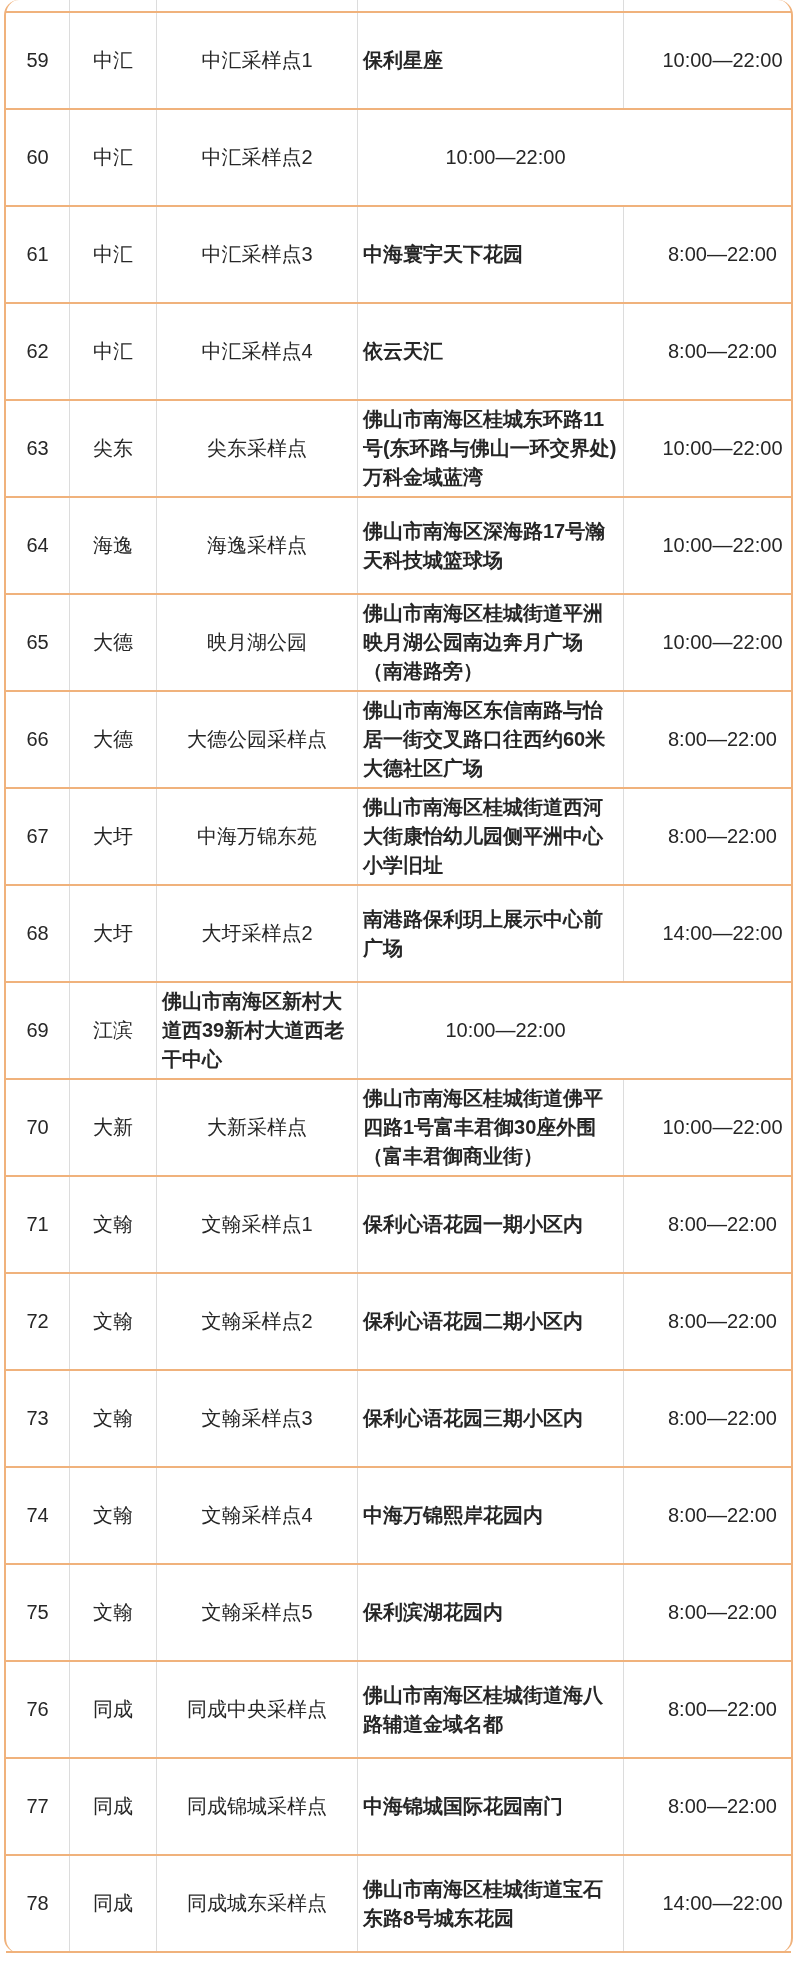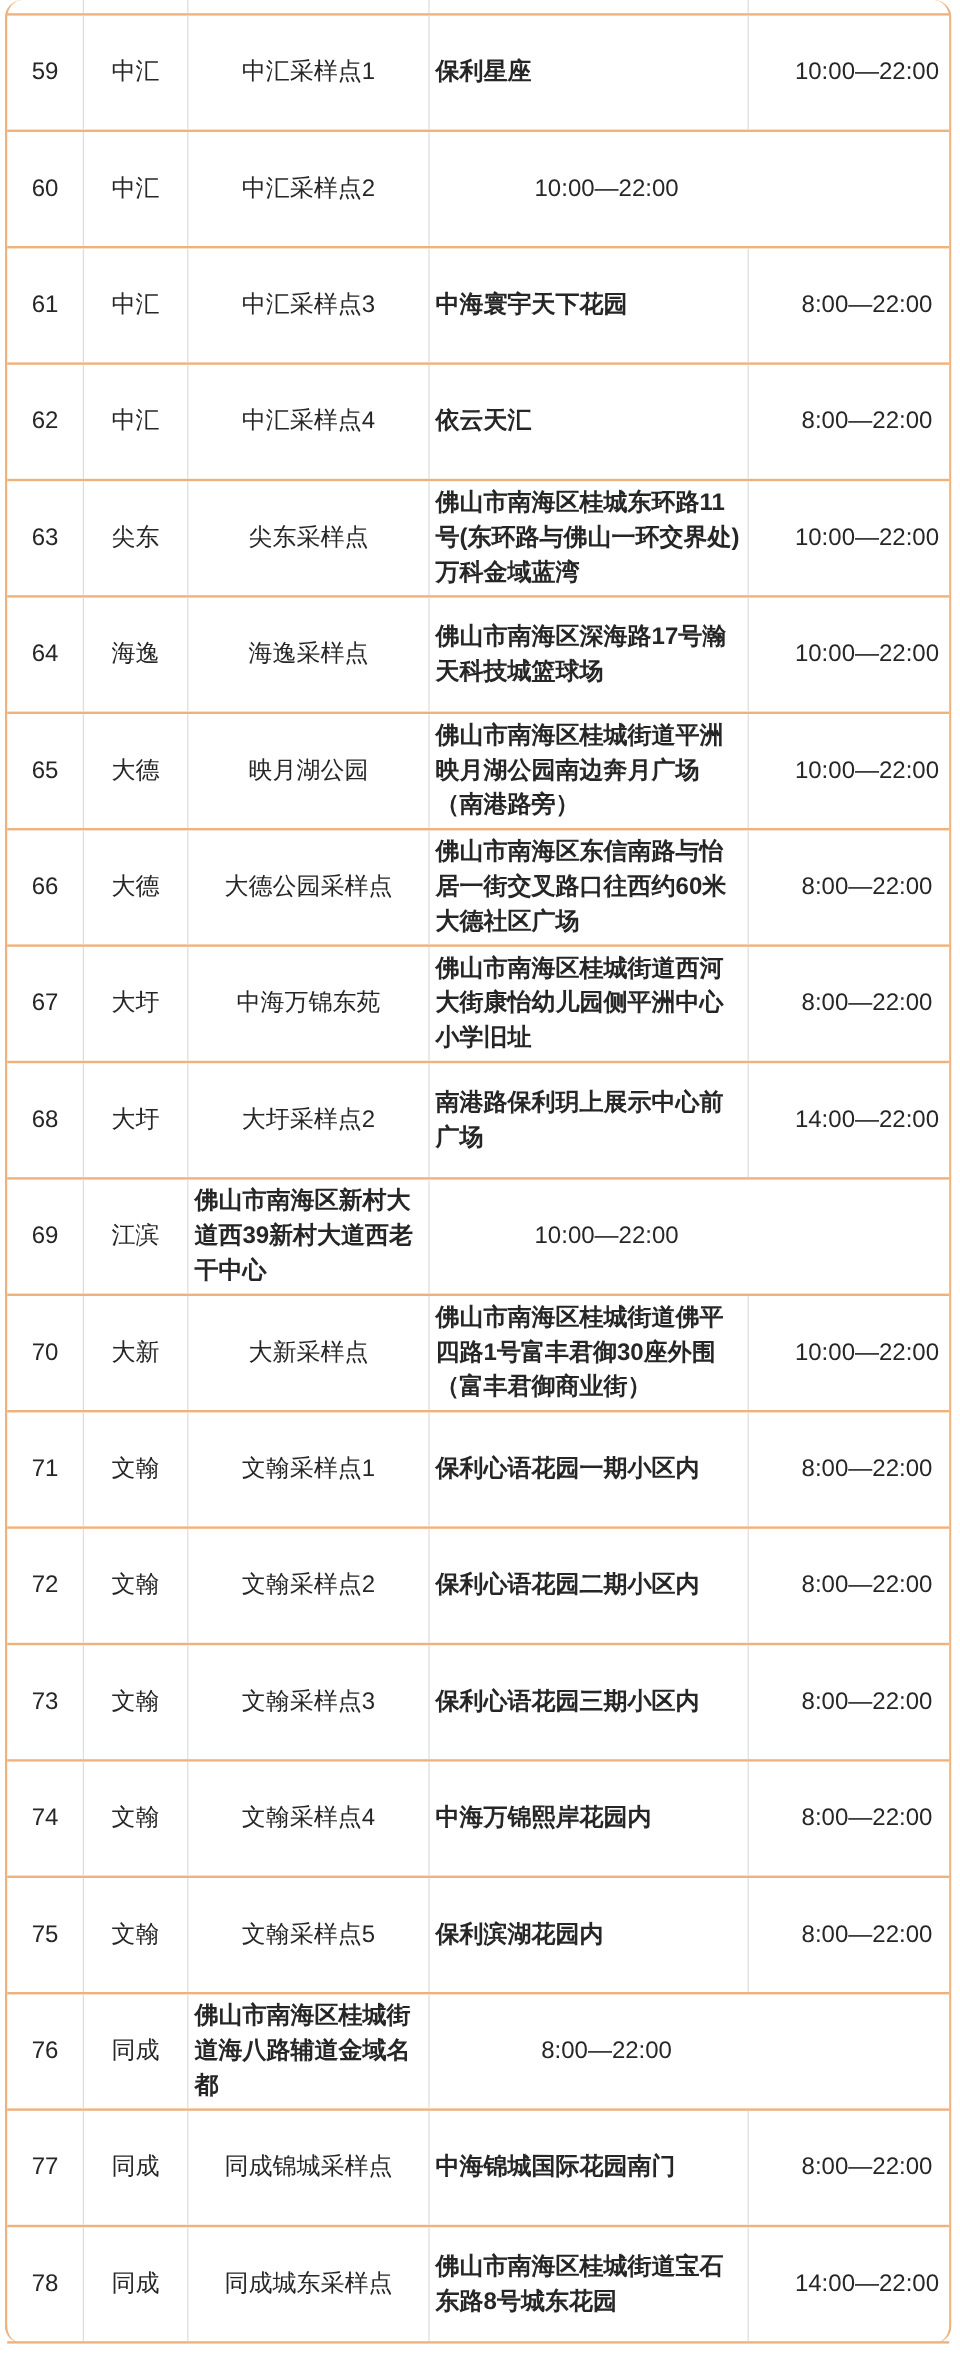--- a/index.html
+++ b/index.html
@@ -195,20 +195,21 @@
     <div class="cell">75</div>
     <div class="cell">文翰</div>
     <div class="cell">文翰采样点5</div>
     <div class="cell address">保利滨湖花园内</div>
     <div class="cell hours">8:00—22:00</div>
   </div>
 
   <div class="row">
     <div class="cell">76</div>
     <div class="cell">同成</div>
+    <div class="cell">同成中央采样点</div>
     <div class="cell address">佛山市南海区桂城街道海八路辅道金域名都</div>
     <div class="cell hours">8:00—22:00</div>
   </div>
 
   <div class="row">
     <div class="cell">77</div>
     <div class="cell">同成</div>
     <div class="cell">同成锦城采样点</div>
     <div class="cell address">中海锦城国际花园南门</div>
     <div class="cell hours">8:00—22:00</div>

